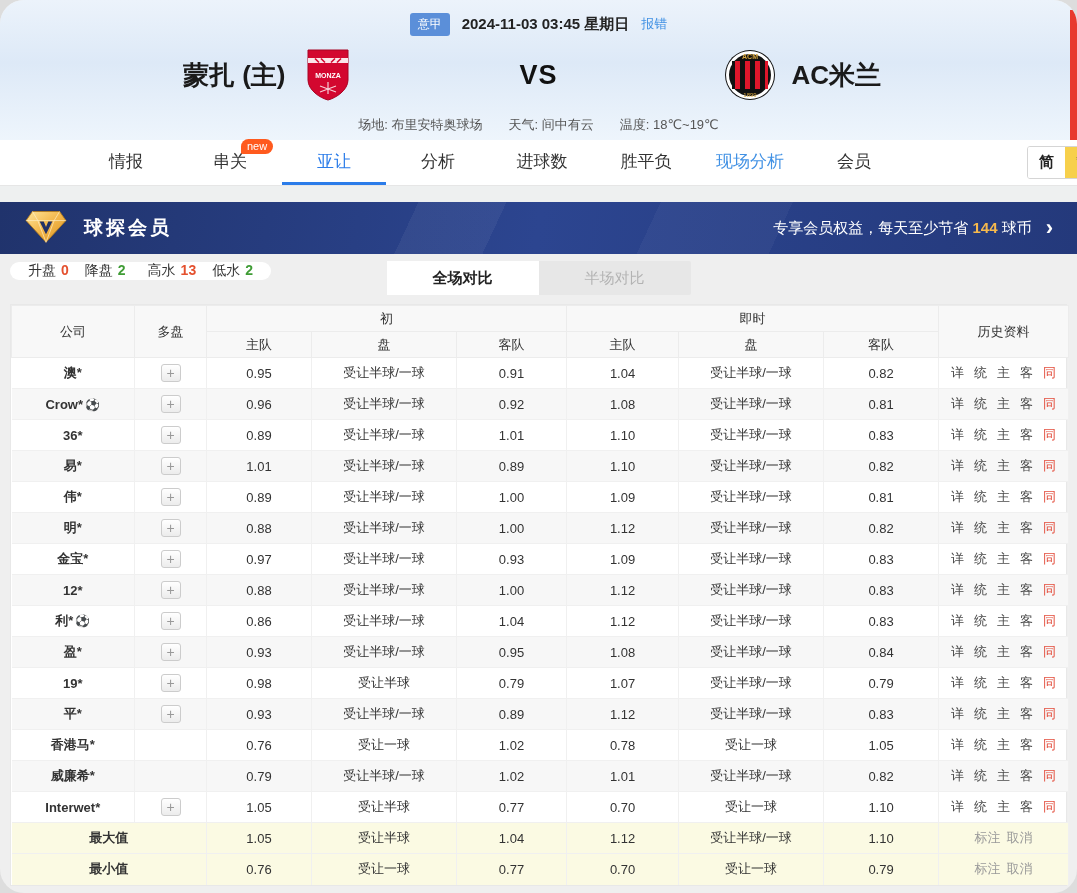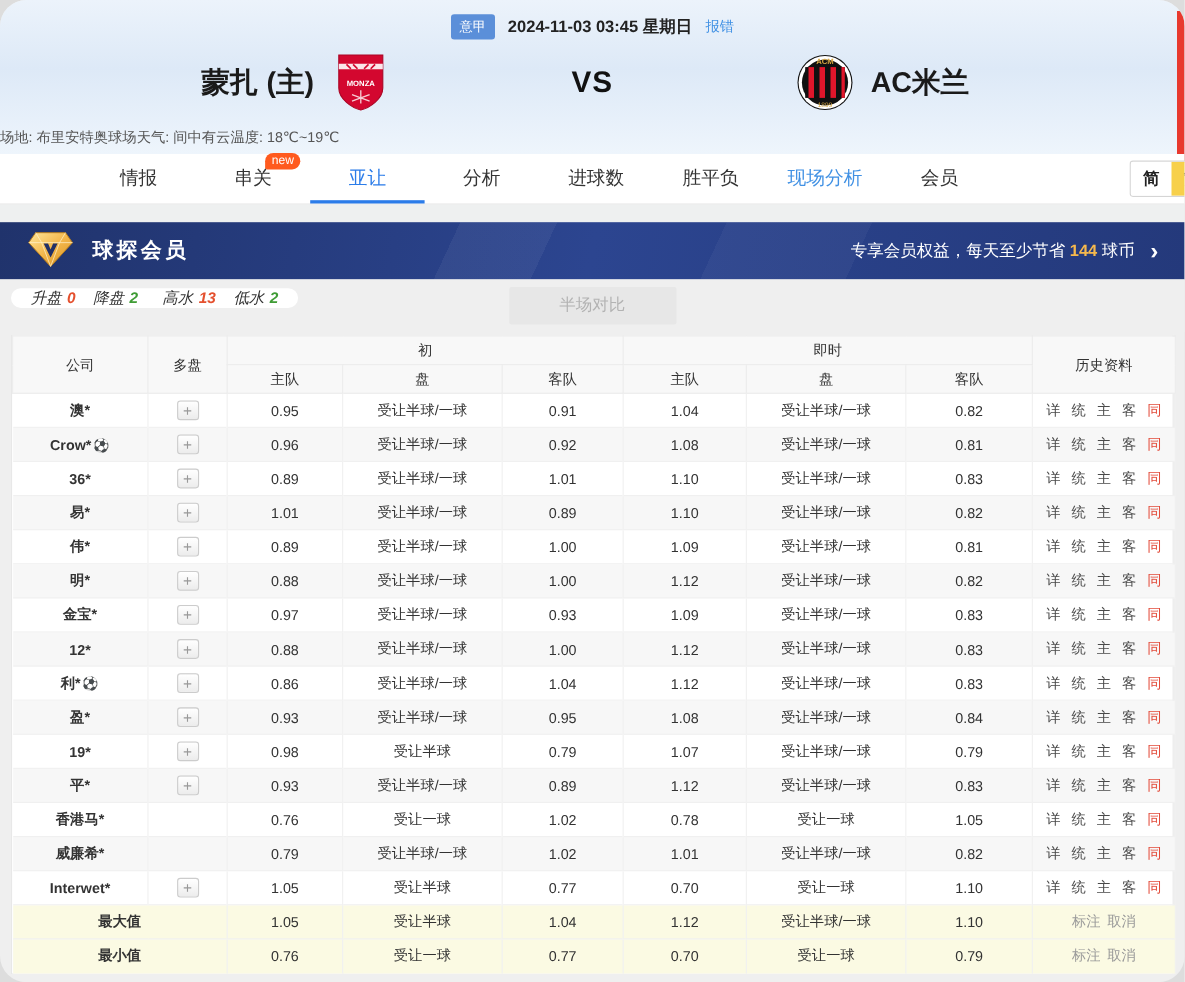--- a/index.html
+++ b/index.html
@@ -14,21 +14,21 @@
   .report-error { font-size:13px; color:#4191e4; text-decoration:none; cursor:pointer; }
   .teams { display:flex; align-items:center; margin-top:8px; height:62px; }
   .side { flex:1; display:flex; align-items:center; }
   .side.home { justify-content:flex-end; }
   .side.away { justify-content:flex-start; }
   .team-name { font-size:26px; font-weight:bold; color:#1a1a1a; }
   .home .team-name { margin-right:16px; }
   .away .team-name { margin-left:16px; }
   .vs { width:370px; text-align:center; font-size:27px; font-weight:900; color:#111; letter-spacing:1px; }
   .crest { width:52px; height:56px; display:flex; align-items:center; justify-content:center; }
-  .venue-row { display:flex; justify-content:flex-start; margin-top:10px; font-size:13px; color:#555; }
+  .venue-row { display:flex; justify-content:center; gap:26px; margin-top:10px; font-size:13px; color:#555; }
 
   .promo-strip { position:absolute; top:10px; right:0; width:7px; height:138px; background:#e8392e; }
 
   
   .nav { position:relative; height:46px; background:#fff; border-bottom:1px solid #e6e6e6; display:flex; padding-left:74px; }
   .nav-tab { position:relative; width:104px; text-align:center; line-height:43px; font-size:17px; color:#333; text-decoration:none; cursor:pointer; }
   .nav-tab.active { color:#2b7ce9; border-bottom:3px solid #2b7ce9; }
   .nav-tab.highlight { color:#4191e4; }
   .badge-new { position:absolute; top:-1px; left:63px; background:#ff5a1e; color:#fff; font-size:11px; line-height:15px; height:15px; padding:0 6px; border-radius:8px 8px 8px 2px; }
   .lang-switch { position:absolute; right:-26px; top:6px; display:flex; border:1px solid #d5d5d5; border-radius:3px; overflow:hidden; background:#fff; }
@@ -42,21 +42,21 @@
   .vip-banner::before { content:""; position:absolute; inset:0; background:
       linear-gradient(115deg, transparent 38%, rgba(255,255,255,.05) 38%, rgba(255,255,255,.05) 46%, transparent 46%),
       linear-gradient(115deg, transparent 60%, rgba(255,255,255,.04) 60%, rgba(255,255,255,.04) 72%, transparent 72%); }
   .vip-title { margin-left:16px; color:#fff; font-size:19px; font-weight:bold; letter-spacing:3px; }
   .vip-promo { margin-left:auto; color:#fff; font-size:15px; }
   .vip-value { color:#f6b94d; font-weight:bold; }
   .vip-arrow { margin-left:14px; color:#fff; font-size:22px; line-height:1; font-weight:bold; }
 
   
   .stats-row { position:relative; height:48px; background:#efefef; }
-  .stats-pill { position:absolute; left:10px; top:8px; background:#fff; border-radius:17px; padding:0 18px; display:flex; gap:16px; font-size:14px; color:#333;font-style:italic; }
+  .stats-pill { position:absolute; left:10px; top:8px; background:#fff; border-radius:17px; padding:0 18px; display:flex; gap:16px; font-size:14px; color:#333; }
   .stat-item b { font-weight:bold; margin-left:5px; }
   .tone-red { color:#e4502e; }
   .tone-green { color:#3f9c35; }
   .view-toggle { position:absolute; left:50%; transform:translateX(-50%); top:7px; display:flex; background:#e7e7e7; border-radius:2px; }
   .toggle-opt { width:152px; height:34px; line-height:34px; text-align:center; font-size:15px; color:#b3b3b3; cursor:pointer; }
   .toggle-opt.active { background:#fff; color:#222; font-weight:bold; }
 
   
   .table-wrap { margin:2px 10px 0; background:#fff; border:1px solid #e8e8e8; }
   table { width:100%; border-collapse:collapse; table-layout:fixed; font-size:13px; }
@@ -164,20 +164,21 @@
   </div>
 
   <div class="stats-row">
     <div class="stats-pill">
       <span class="stat-item"><span>升盘</span><b class="tone-red">0</b></span>
       <span class="stat-item"><span>降盘</span><b class="tone-green">2</b></span>
       <span class="stat-item" style="margin-left:6px;"><span>高水</span><b class="tone-red">13</b></span>
       <span class="stat-item"><span>低水</span><b class="tone-green">2</b></span>
     </div>
     <div class="view-toggle">
+      <div class="toggle-opt active">全场对比</div>
       <div class="toggle-opt">半场对比</div>
     </div>
   </div>
 
   <div class="table-wrap">
     <table>
       <colgroup>
         <col style="width:123px">
           <col style="width:72px">
         <col style="width:105px">

